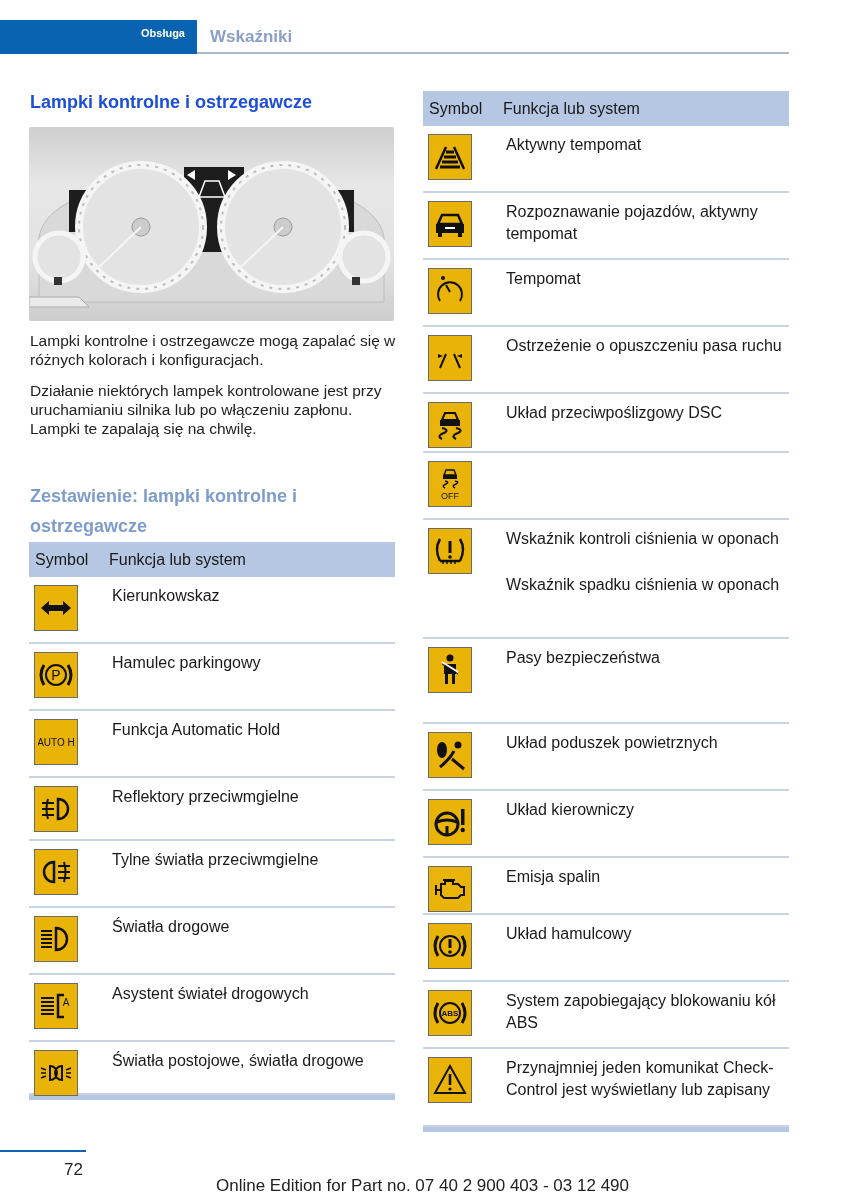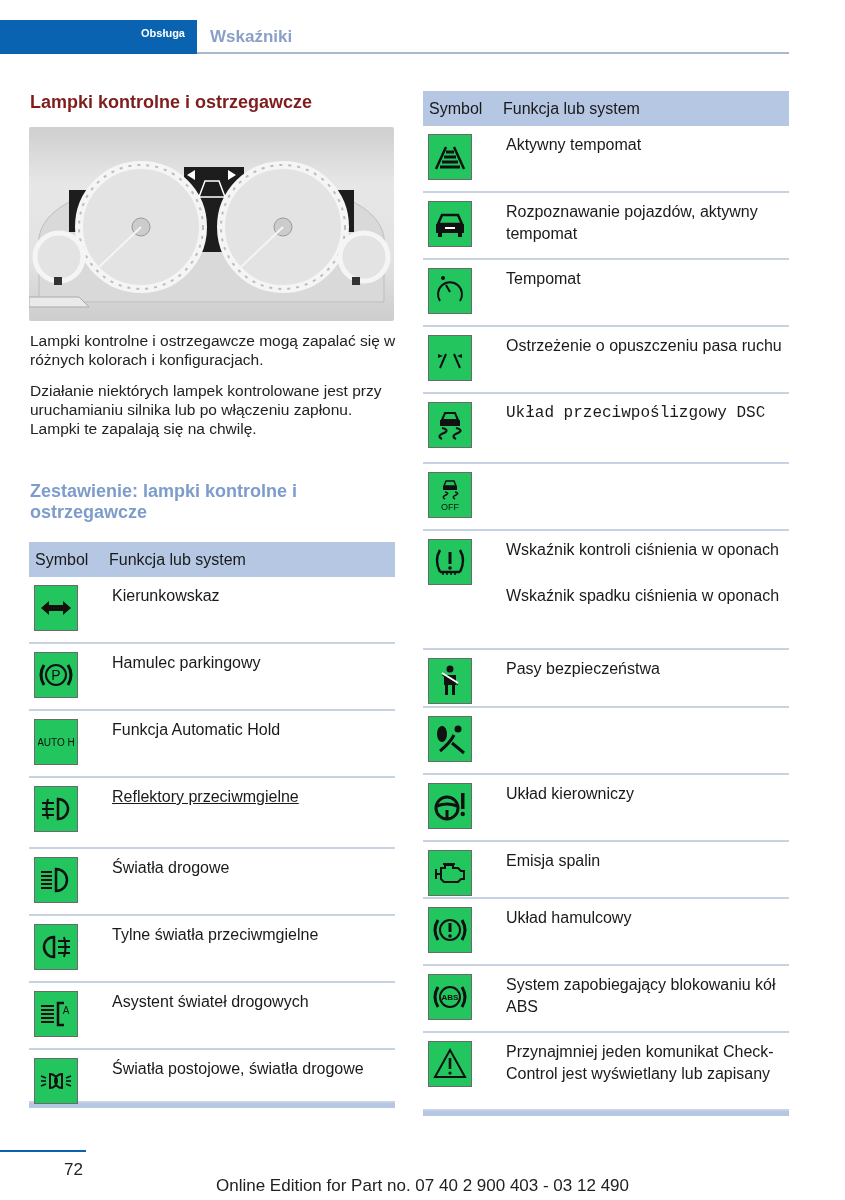--- a/index.html
+++ b/index.html
@@ -3,37 +3,37 @@
 <meta charset="utf-8">
 <style>
   html, body { margin:0; padding:0; }
   body { width:845px; height:1200px; background:#ffffff; position:relative; overflow:hidden;
          font-family:"Liberation Sans", sans-serif; color:#1a1a1a; }
   .hdr-blue { position:absolute; left:0; top:20px; width:197px; height:34px; background:#0a63b0; }
   .hdr-section { position:absolute; right:calc(845px - 185px); top:27px; font-weight:bold; font-size:11px; color:#fff; }
   .hdr-chapter { position:absolute; left:210px; top:27px; font-weight:bold; font-size:17px; color:#8aa0c8;text-align:center; }
   .hdr-line { position:absolute; left:197px; top:52px; width:592px; height:2px; background:#a9b8cc; }
 
-  .h1 { position:absolute; left:30px; top:92px; font-weight:bold; font-size:18px; color:#7f1d1d; }
+  .h1 { position:absolute; left:30px; top:92px; font-weight:bold; font-size:18px; color:#1d4ed8; }
   .cluster { position:absolute; left:29px; top:127px; width:365px; height:194px; border-radius:2px; overflow:hidden;
              background:linear-gradient(#cfcfcf,#e7e7e7 30%,#e2e2e2 70%,#cdcdcd); }
   .para { position:absolute; left:30px; width:370px; font-size:15.5px; line-height:19px; color:#222; }
-  .h2 { position:absolute; left:30px; top:481px; font-weight:bold; font-size:18px; line-height:21px; color:#7d9ccc; }
+  .h2 { position:absolute; left:30px; top:481px; font-weight:bold; font-size:18px; line-height:30px; color:#7d9ccc; }
 
   .tbl { position:absolute; width:366px; }
   .tbl-left { left:29px; top:542px; }
   .tbl-right { left:423px; top:91px; }
   .thead { background:#b5c7e3; height:35px; display:flex; align-items:center; font-size:16px; color:#1a1a1a; }
   .thead .c1 { width:74px; padding-left:6px; }
   .thead .c2 { padding-left:0; }
   .row { display:flex; border-bottom:2px solid #c7d2e2; box-sizing:border-box; padding-top:8px; }
   .row .sym { width:78px; flex:none; padding-left:5px; }
   .row .txt { font-size:16px; line-height:22px; color:#1a1a1a; padding-top:0px; }
   .row .txt div + div { margin-top:24px; }
-  .icobox { width:44px; height:46px; border:1px solid #6a6a6a; box-sizing:border-box; display:flex; align-items:center; justify-content:center; background:#22c55e; }
+  .icobox { width:44px; height:46px; border:1px solid #6a6a6a; box-sizing:border-box; display:flex; align-items:center; justify-content:center; background:#eab308; }
   .icobox svg { width:36px; height:36px; }
   .tfoot { height:5px; background:#b5c7e3; }
 
   .pg-line { position:absolute; left:0; top:1150px; width:86px; height:2px; background:#0a63b0; }
   .pg-num { position:absolute; left:64px; top:1160px; font-size:17px; color:#222; }
   .footer { position:absolute; left:0; width:845px; top:1176px; text-align:center; font-size:17px; color:#222; }
 </style>
 </head>
 <body>
 
@@ -109,57 +109,57 @@
           <div class="icobox">
             <svg viewBox="0 0 36 36">
               <text x="18" y="22" font-size="10" text-anchor="middle" font-family="Liberation Sans, sans-serif" fill="#111" class="lbl">AUTO H</text>
             </svg>
           </div>
         </div>
         <div class="txt">
           <div>Funkcja Automatic Hold</div>
         </div>
       </div>
-      <div class="row" style="height: 71px; text-decoration: underline;">
+      <div class="row" style="height: 63px;">
         <div class="sym">
           <div class="icobox">
             <svg viewBox="0 0 36 36">
               <path d="M20 8 a10 10 0 0 1 0 20 z" fill="none" stroke="#111" stroke-width="2.5"></path>
               <path d="M4 12 h12 M4 18 h12 M4 24 h12 M10 8 q-3 10 0 20" fill="none" stroke="#111" stroke-width="2"></path>
             </svg>
           </div>
         </div>
         <div class="txt">
           <div>Reflektory przeciwmgielne</div>
         </div>
       </div>
       <div class="row" style="height: 67px;">
         <div class="sym">
           <div class="icobox">
             <svg viewBox="0 0 36 36">
+              <path d="M16 8 a10 10 0 0 0 0 20 z" fill="none" stroke="#111" stroke-width="2.5"></path>
+              <path d="M20 12 h12 M20 18 h12 M20 24 h12 M26 8 q3 10 0 20" fill="none" stroke="#111" stroke-width="2"></path>
+            </svg>
+          </div>
+        </div>
+        <div class="txt">
+          <div>Tylne światła przeciwmgielne</div>
+        </div>
+      </div>
+      <div class="row" style="height: 67px;">
+        <div class="sym">
+          <div class="icobox">
+            <svg viewBox="0 0 36 36">
               <path d="M18 7 a11 11 0 0 1 0 22 z" fill="none" stroke="#111" stroke-width="2.5"></path>
               <path d="M3 10 h11 M3 14 h11 M3 18 h11 M3 22 h11 M3 26 h11" stroke="#111" stroke-width="2"></path>
             </svg>
           </div>
         </div>
         <div class="txt">
           <div>Światła drogowe</div>
-        </div>
-      </div>
-      <div class="row" style="height: 67px;">
-        <div class="sym">
-          <div class="icobox">
-            <svg viewBox="0 0 36 36">
-              <path d="M16 8 a10 10 0 0 0 0 20 z" fill="none" stroke="#111" stroke-width="2.5"></path>
-              <path d="M20 12 h12 M20 18 h12 M20 24 h12 M26 8 q3 10 0 20" fill="none" stroke="#111" stroke-width="2"></path>
-            </svg>
-          </div>
-        </div>
-        <div class="txt">
-          <div>Tylne światła przeciwmgielne</div>
         </div>
       </div>
       <div class="row" style="height: 67px;">
         <div class="sym">
           <div class="icobox">
             <svg viewBox="0 0 36 36">
               <path d="M26 7 h-6 v22 h6" fill="none" stroke="#111" stroke-width="2.5"></path>
               <text x="28" y="18" font-size="10" text-anchor="middle" font-family="Liberation Sans, sans-serif" fill="#111">A</text>
               <path d="M3 10 h13 M3 14 h13 M3 18 h13 M3 22 h13 M3 26 h13" stroke="#111" stroke-width="2"></path>
             </svg>
@@ -241,21 +241,21 @@
             <svg viewBox="0 0 36 36">
               <path d="M8 28 l6 -14 M28 28 l-6 -14" stroke="#111" stroke-width="2"></path>
               <path d="M6 14 l5 2 -5 2 z M30 14 l-5 2 5 2 z" fill="#111"></path>
             </svg>
           </div>
         </div>
         <div class="txt">
           <div>Ostrzeżenie o opuszczeniu pasa ruchu</div>
         </div>
       </div>
-      <div class="row" style="height: 70px; font-family: Liberation Mono, monospace;">
+      <div class="row" style="height: 59px;">
         <div class="sym">
           <div class="icobox">
             <svg viewBox="0 0 36 36">
               <path d="M10 13 l3 -7 h10 l3 7 z" fill="none" stroke="#111" stroke-width="2"></path>
               <rect x="8" y="13" width="20" height="6" fill="#111"></rect>
               <path d="M10 32 q-6 -3 2 -6 q6 -3 -2 -5 M24 32 q-6 -3 2 -6 q6 -3 -2 -5" fill="none" stroke="#111" stroke-width="2"></path>
             </svg>
           </div>
         </div>
         <div class="txt">
@@ -283,21 +283,21 @@
               <circle cx="18" cy="24" r="1.8" fill="#111"></circle>
               <path d="M11 28 v3 M15 28 v3 M19 28 v3 M23 28 v3" stroke="#111" stroke-width="1.5"></path>
             </svg>
           </div>
         </div>
         <div class="txt">
           <div>Wskaźnik kontroli ciśnienia w oponach</div>
           <div>Wskaźnik spadku ciśnienia w oponach</div>
         </div>
       </div>
-      <div class="row" style="height: 58px;">
+      <div class="row" style="height: 85px;">
         <div class="sym">
           <div class="icobox">
             <svg viewBox="0 0 36 36">
               <circle cx="18" cy="6" r="3.5" fill="#111"></circle>
               <path d="M12 12 h12 v10 h-12 z M13 22 v10 h3 v-10 M20 22 v10 h3 v-10" fill="#111"></path>
               <path d="M10 10 l16 10" stroke="#fff" stroke-width="2"></path>
               <path d="M10 10 l16 10" stroke="#111" stroke-width="1" transform="translate(0,2)"></path>
             </svg>
           </div>
         </div>
@@ -308,20 +308,23 @@
       <div class="row" style="height: 67px;">
         <div class="sym">
           <div class="icobox">
             <svg viewBox="0 0 36 36">
               <ellipse cx="10" cy="13" rx="5" ry="8" fill="#111"></ellipse>
               <circle cx="26" cy="8" r="3.5" fill="#111"></circle>
               <path d="M22 14 q-4 8 -14 16 M20 22 l12 10" stroke="#111" stroke-width="3" fill="none"></path>
             </svg>
           </div>
         </div>
+        <div class="txt">
+          <div>Układ poduszek powietrznych</div>
+        </div>
       </div>
       <div class="row" style="height: 67px;">
         <div class="sym">
           <div class="icobox">
             <svg viewBox="0 0 36 36">
               <circle cx="15" cy="20" r="11" fill="none" stroke="#111" stroke-width="3"></circle>
               <path d="M5 18 q10 -4 20 0 M15 22 v8" stroke="#111" stroke-width="3" fill="none"></path>
               <rect x="29" y="5" width="3.5" height="16" fill="#111"></rect>
               <circle cx="30.75" cy="26" r="2.2" fill="#111"></circle>
             </svg>

